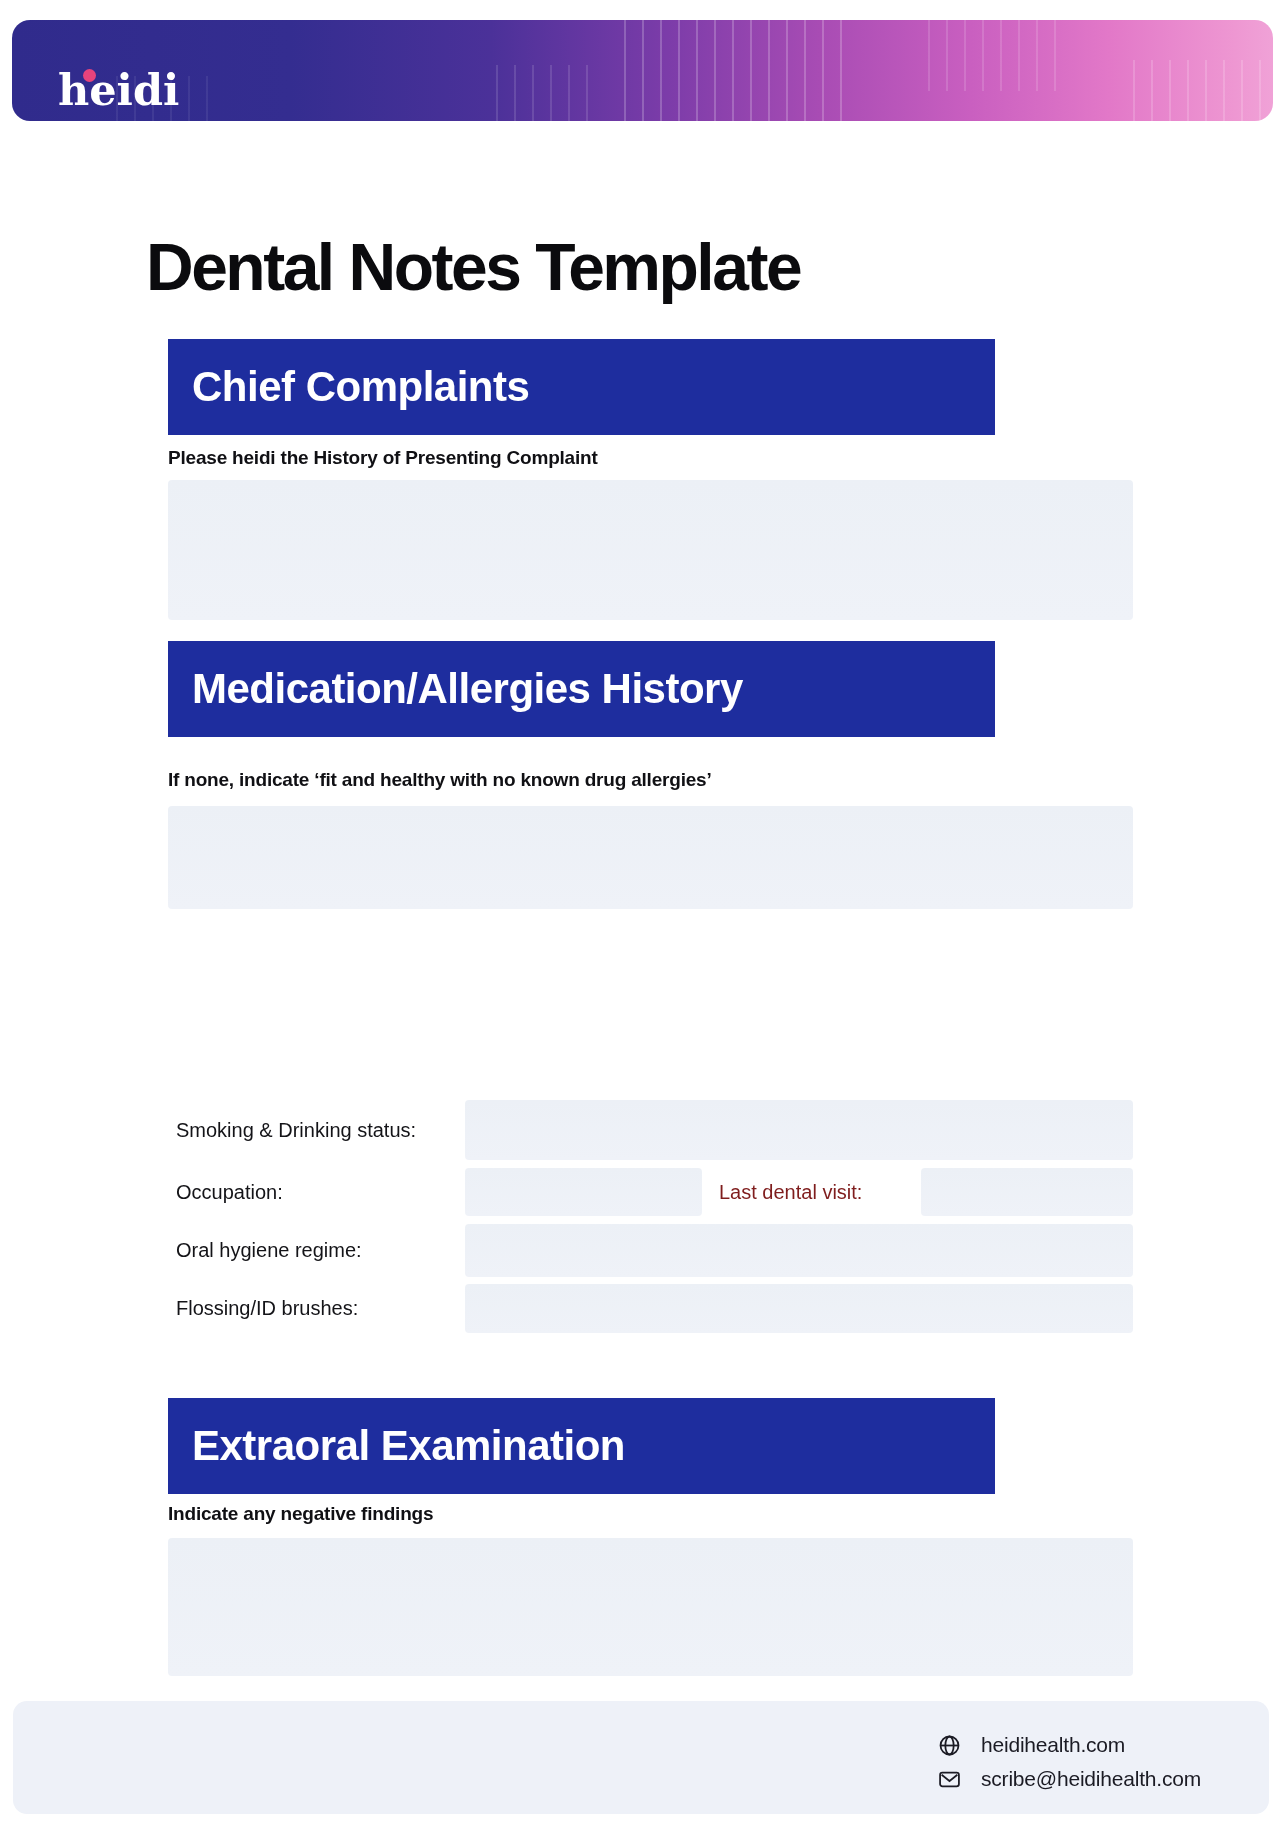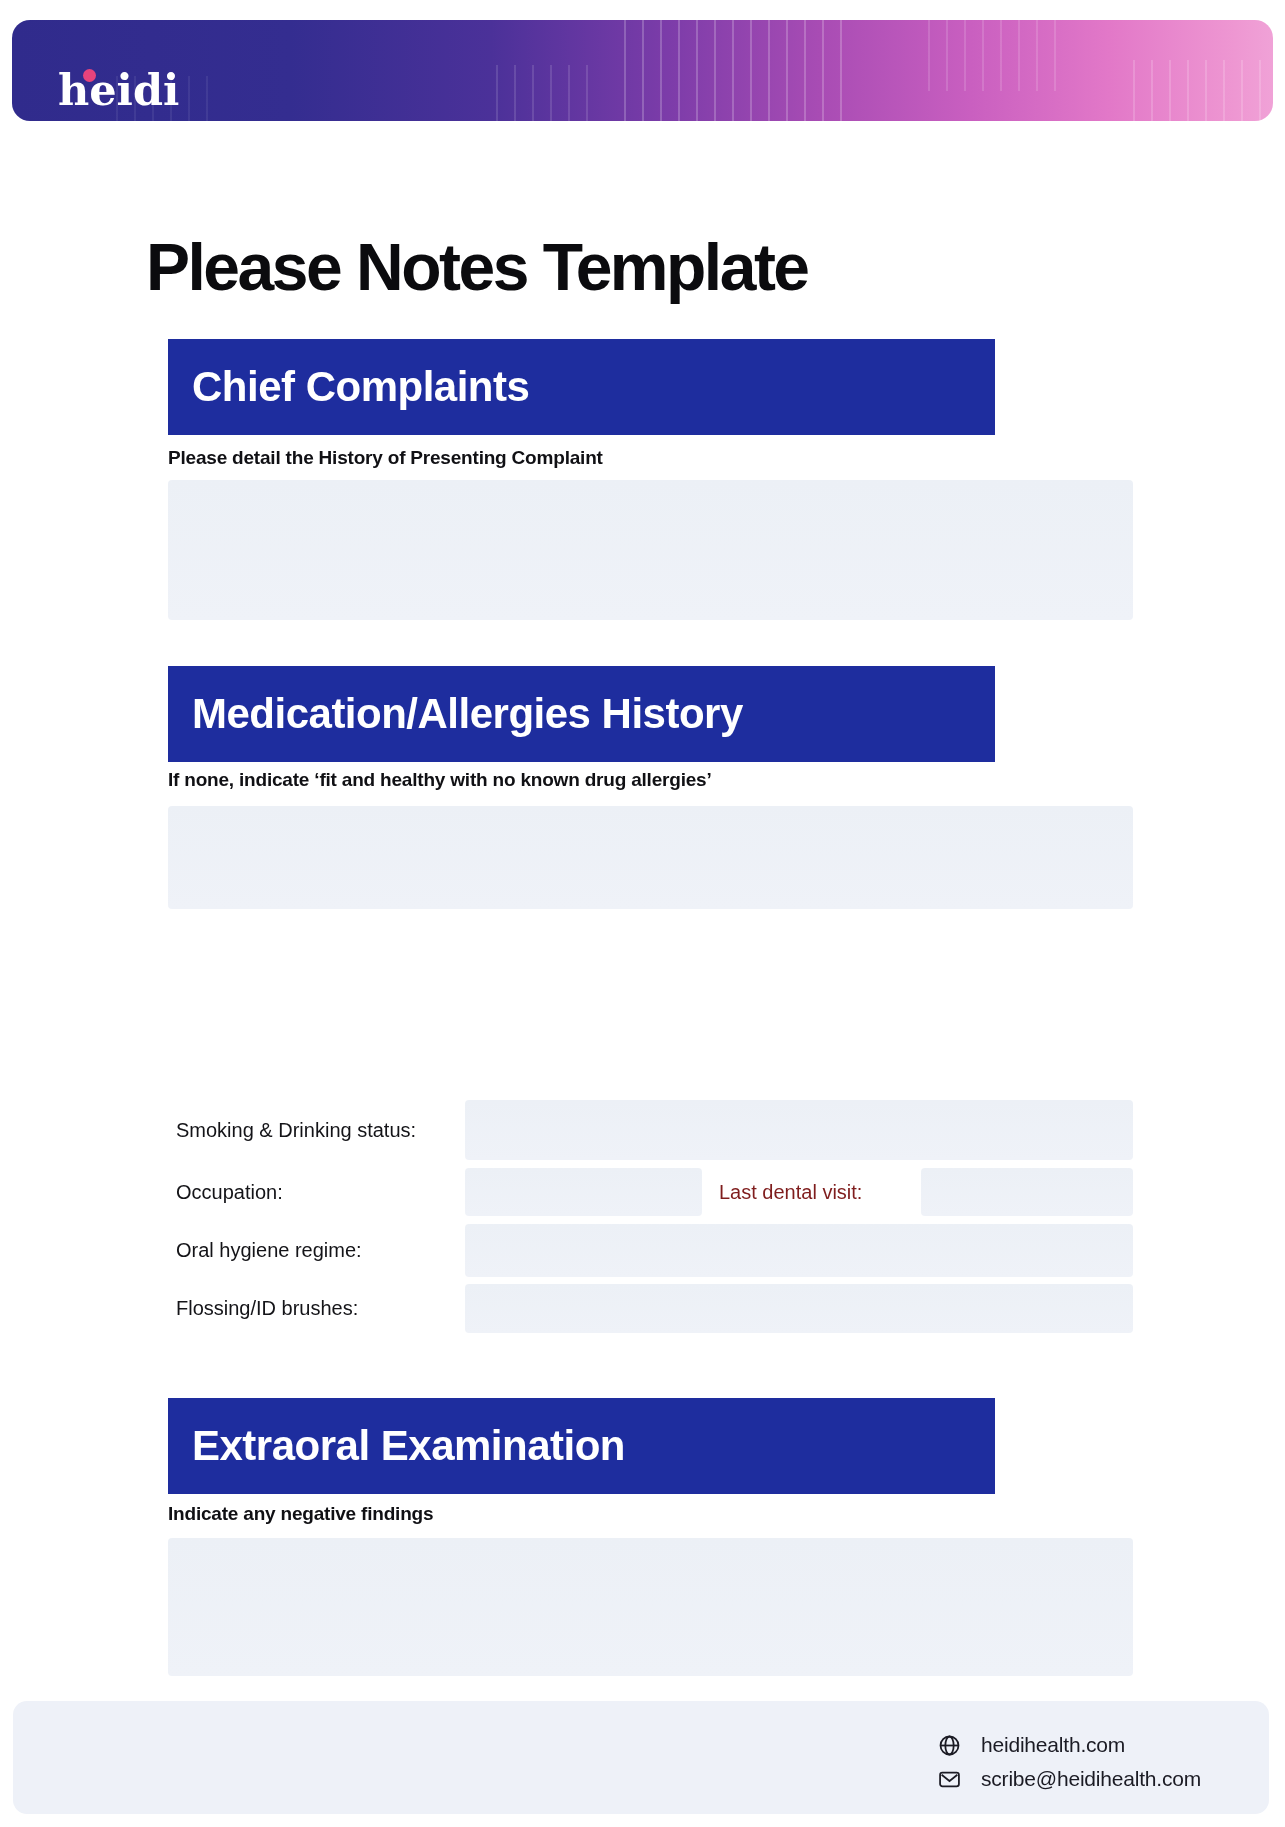--- a/index.html
+++ b/index.html
@@ -84,29 +84,29 @@
     <div class="streaks" style="left:468px; width:120px; top:45%; opacity:.45;"></div>
     <div class="streaks" style="left:596px; width:250px; opacity:.75;"></div>
     <div class="streaks" style="left:900px; width:150px; bottom:30%; opacity:.5;"></div>
     <div class="streaks" style="left:1105px; width:150px; top:40%; opacity:.6;"></div>
     <div class="logo">
       <div class="logo-text">heidi</div>
       <div class="logo-dot"></div>
     </div>
   </div>
 
-  <div class="title">Please Notes Template</div>
+  <div class="title">Dental Notes Template</div>
 
   <div class="bar" style="top:331px;">
     <span>Chief Complaints</span>
   </div>
-  <div class="hint" style="top:439px;">Please detail the History of Presenting Complaint</div>
+  <div class="hint" style="top:439px;">Please heidi the History of Presenting Complaint</div>
   <div class="field" style="left:168px; top:472px; width:965px; height:140px;"></div>
 
-  <div class="bar" style="top:658px;">
+  <div class="bar" style="top:633px;">
     <span>Medication/Allergies History</span>
   </div>
   <div class="hint" style="top:761px;">If none, indicate ‘fit and healthy with no known drug allergies’</div>
   <div class="field" style="left:168px; top:798px; width:965px; height:103px;"></div>
 
 
   <div class="row-label" style="top:1092px; height:60px;">Smoking &amp; Drinking status:</div>
   <div class="field" style="left:465px; top:1092px; width:668px; height:60px;"></div>
 
   <div class="row-label" style="top:1160px; height:48px;">Occupation:</div>

